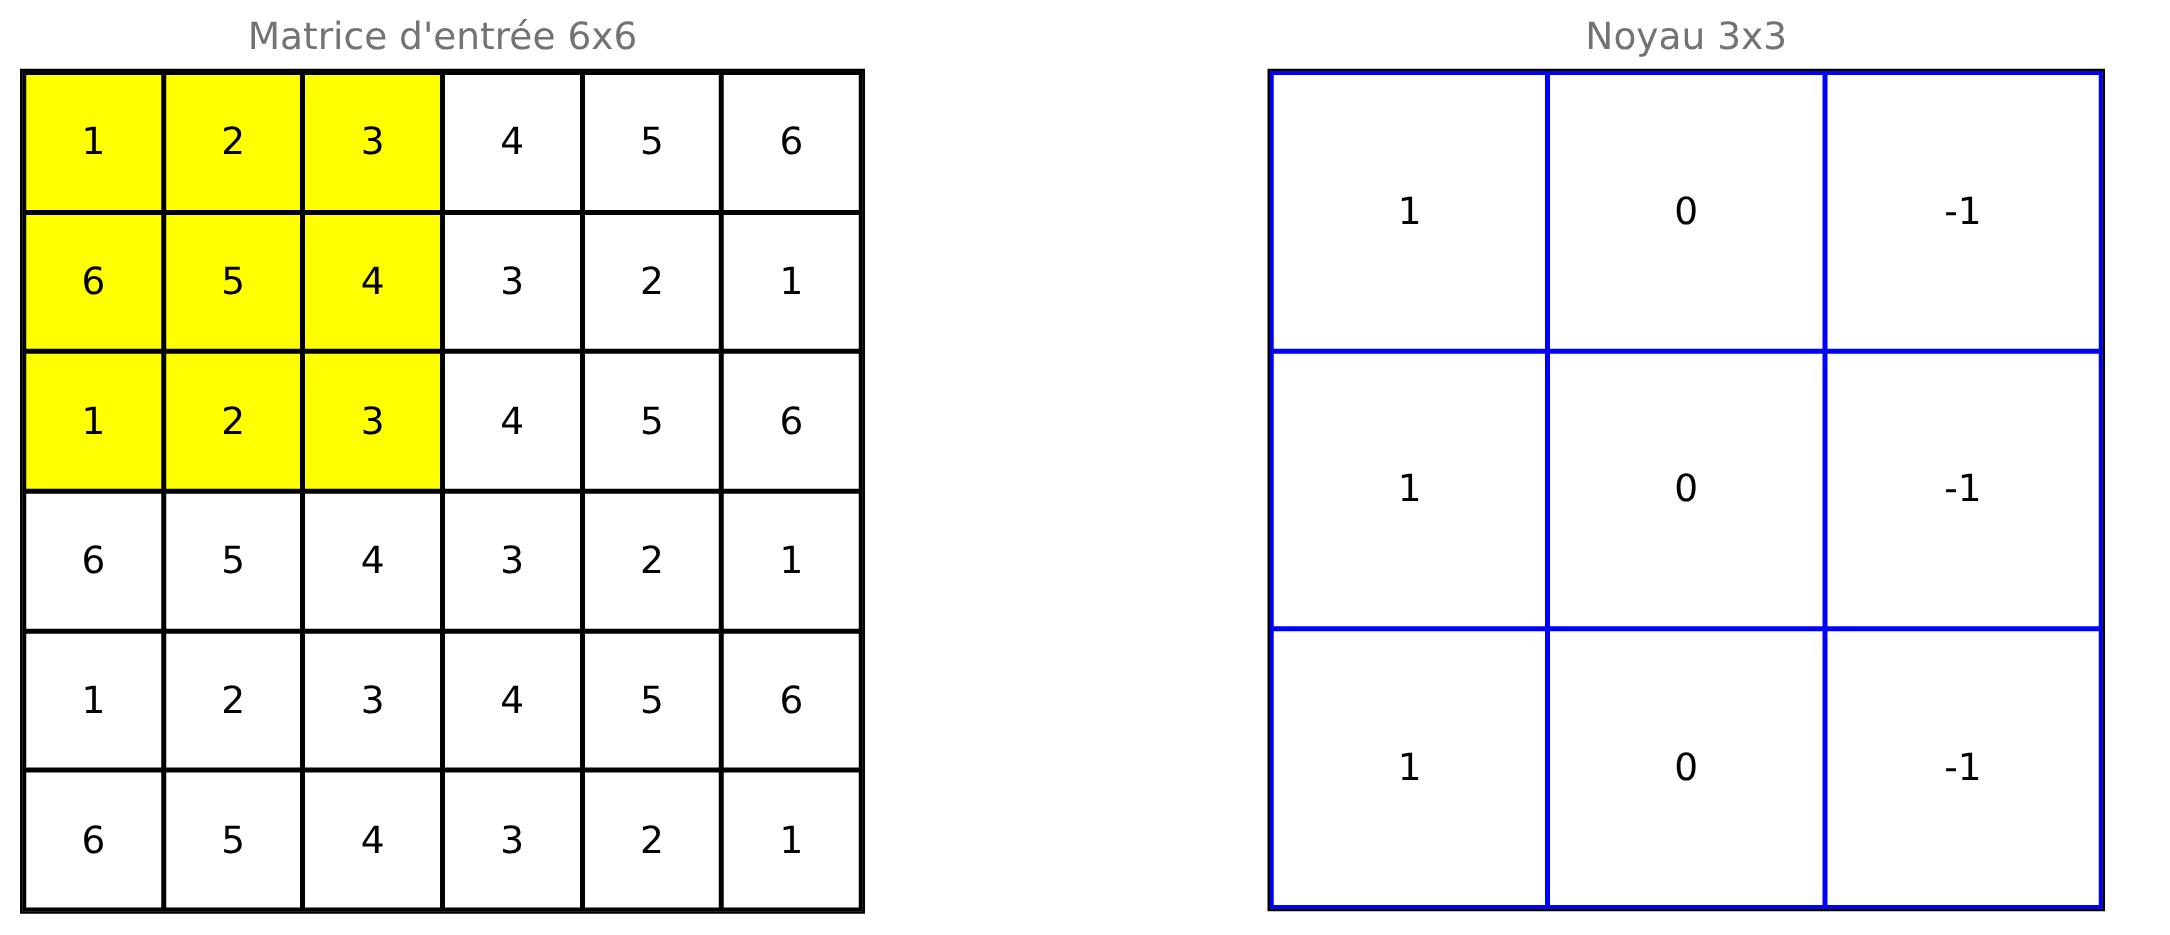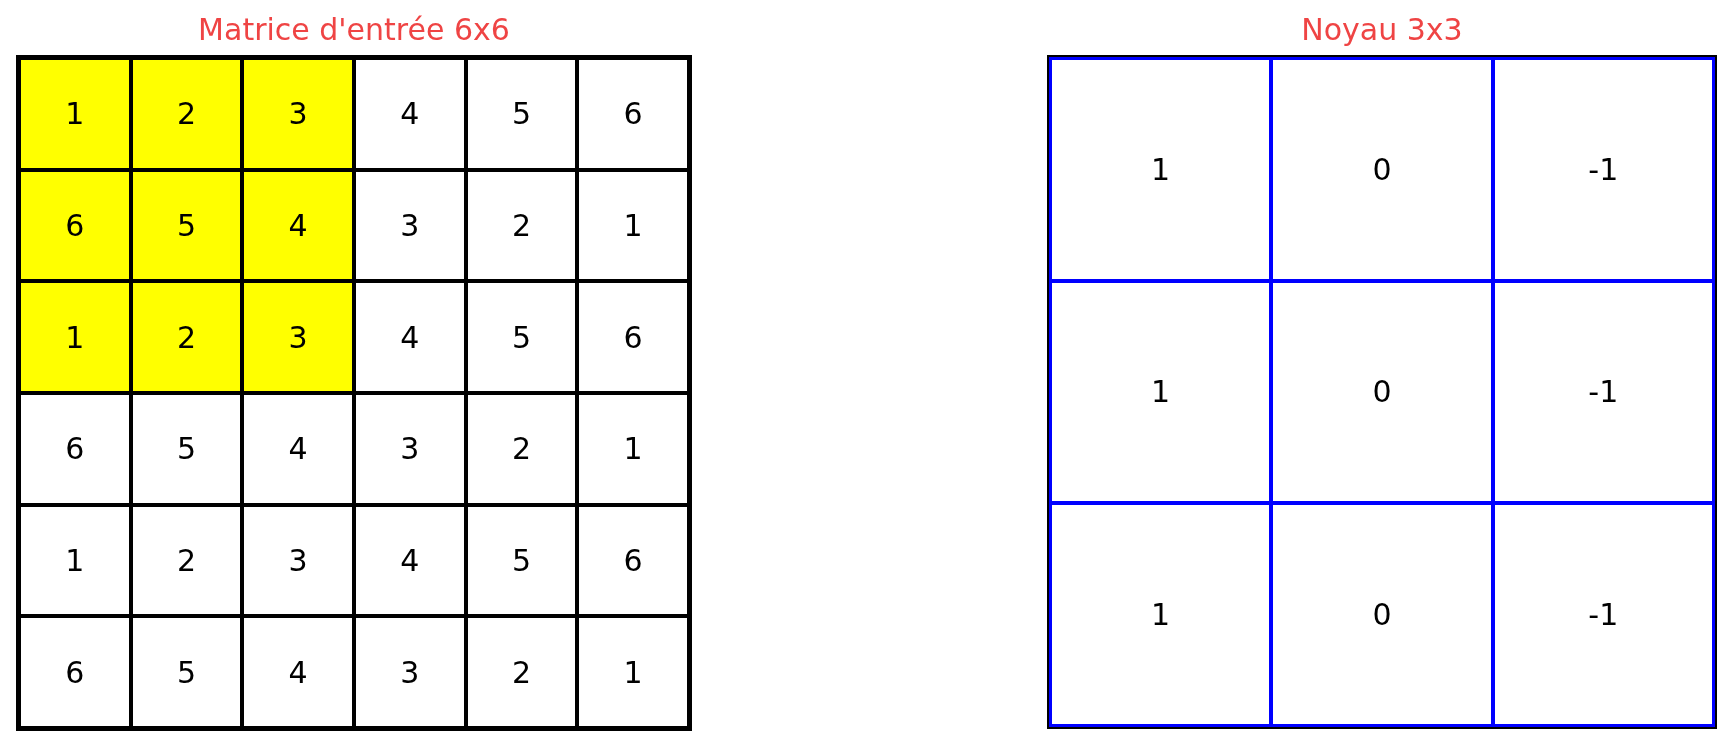--- a/index.html
+++ b/index.html
@@ -17,29 +17,29 @@
   }
   .axes {
     position: absolute;
     top: 10px;
   }
   .axes-input {
     left: 18px;
     width: 672px;
   }
   .axes-kernel {
-    left: 1049px;
+    left: 1016px;
     width: 666px;
   }
   .title {
     height: 40px;
     line-height: 40px;
     text-align: center;
     font-size: 30px;
-    color: #ef4444;
+    color: #737373;
     white-space: nowrap;
   }
   .grid {
     display: grid;
     margin-top: 7px;
     gap: 4px;
     box-sizing: border-box;
   }
   .grid-input {
     width: 672px;

